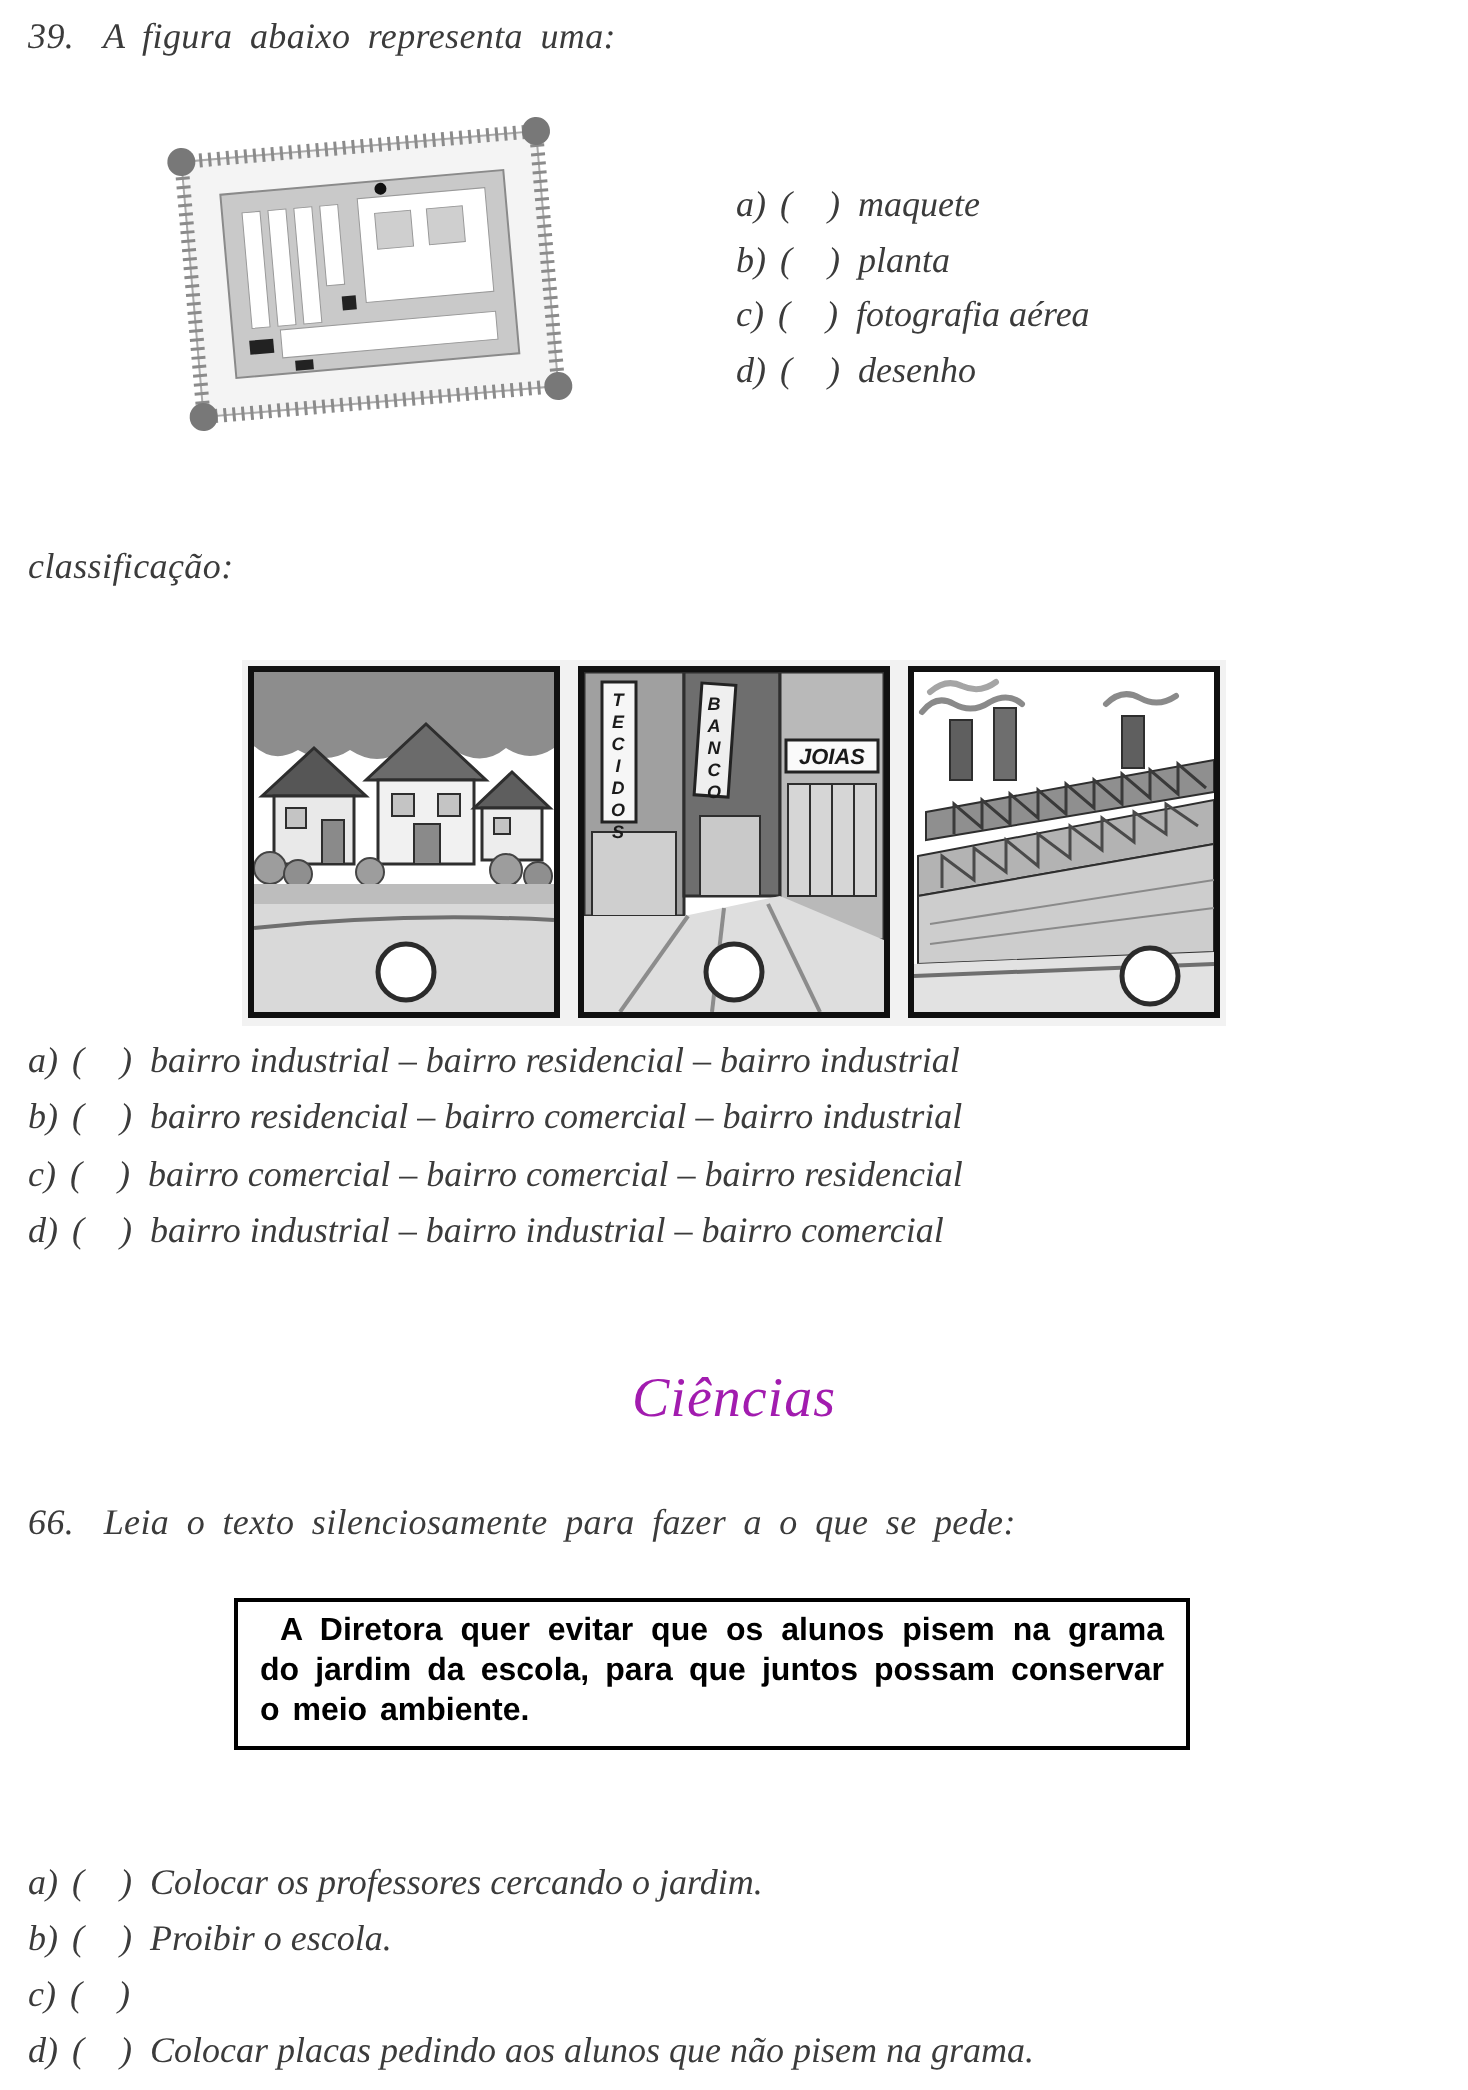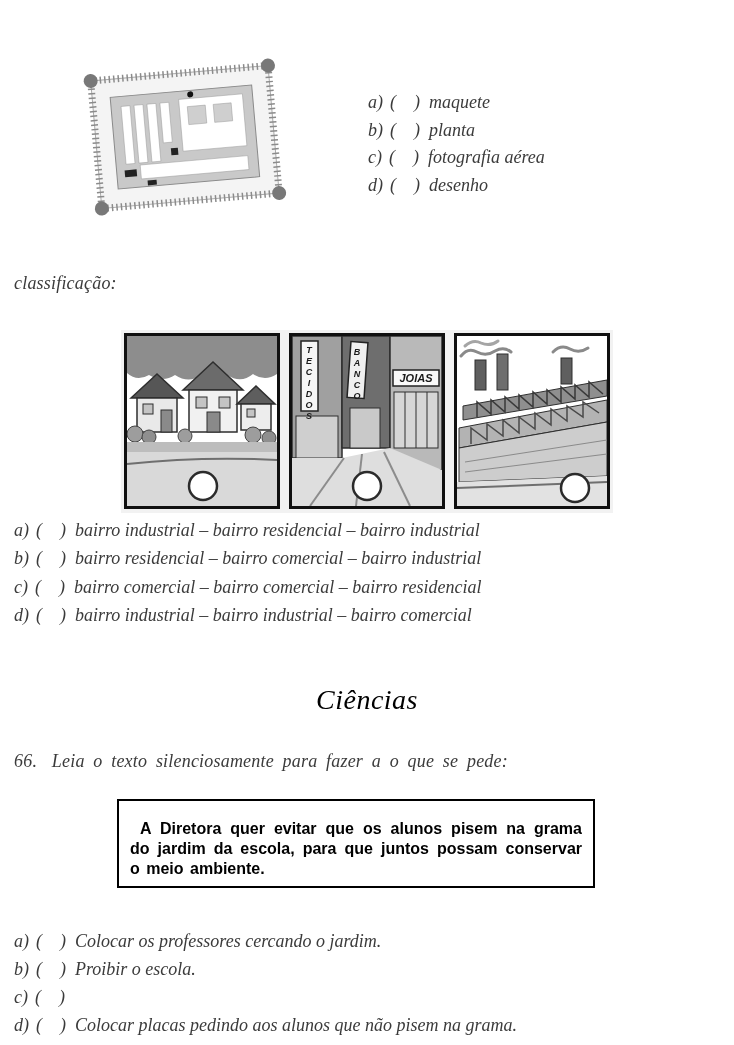--- a/index.html
+++ b/index.html
@@ -17,45 +17,49 @@
   .opt-row .paren { white-space:pre; margin-right:9px; }
   .h275 { height:27.5px; } .h285 { height:28.5px; } .h28 { height:28px; }
   .fig39 { position:absolute; left:74px; top:57px; width:222px; height:163px; }
   .fig40 {
     position:absolute; left:121px; top:330px; width:492px; height:183px;
     background:#f2f2f2; display:flex; gap:9px; padding:3px;
   }
   .panel { border:3px solid #101010; background:#fff; width:156px; height:176px; }
   .section-title {
     position:absolute; left:0; top:684px; width:734px; text-align:center;
-    font-size:28px; color:#000000; letter-spacing:.5px;
+    font-size:28px; color:#a21caf; letter-spacing:.5px;
   }
   .textbox {
     position:absolute; left:117px; top:799px; width:478px;
-    border:2px solid #000; padding:18px 11px 7px 11px;
+    border:2px solid #000; padding:5px 11px 7px 11px;
     font-family:"Liberation Sans","DejaVu Sans",sans-serif; font-style:normal; font-weight:bold;
     font-size:16px; line-height:20px; color:#000;
     text-align:justify; text-indent:10px; word-spacing:2px;
   }
   .instruction { position:absolute; left:14px; top:900px; font-size:18px; word-spacing:4px; white-space:nowrap; }
   .mark-x {
     font-style:normal; font-family:"Liberation Sans","DejaVu Sans",sans-serif;
     font-weight:bold; font-size:19px; color:#111; margin:0 5px;
   }
   .vtext {
     font-family:"Liberation Sans","DejaVu Sans",sans-serif; font-weight:bold; font-size:9px;
     fill:#1a1a1a; writing-mode:vertical-rl; text-orientation:upright; letter-spacing:1px;
   }
   .htext { font-family:"Liberation Sans","DejaVu Sans",sans-serif; font-weight:bold; font-size:11px; fill:#1a1a1a; text-anchor:middle; }
 </style>
 </head>
 <body>
 
 <div class="page">
 
+  <div class="q-header" style="left:14px; top:8px;">
+    <span class="qnum">39.</span>
+    <span>A figura abaixo representa uma:</span>
+  </div>
 
   <div class="fig39">
     <svg viewBox="0 0 222 163" width="222" height="163">
       <g transform="rotate(-5 111 81)">
         <rect x="22" y="16" width="178" height="128" fill="#f4f4f4" stroke="#aaaaaa" stroke-width="1"></rect>
         <rect x="22" y="16" width="178" height="128" fill="none" stroke="#8b8b8b" stroke-width="7" stroke-dasharray="1.5 3"></rect>
         <circle cx="22" cy="16" r="7" fill="#787878"></circle>
         <circle cx="200" cy="16" r="7" fill="#787878"></circle>
         <circle cx="22" cy="144" r="7" fill="#787878"></circle>
         <circle cx="200" cy="144" r="7" fill="#787878"></circle>

